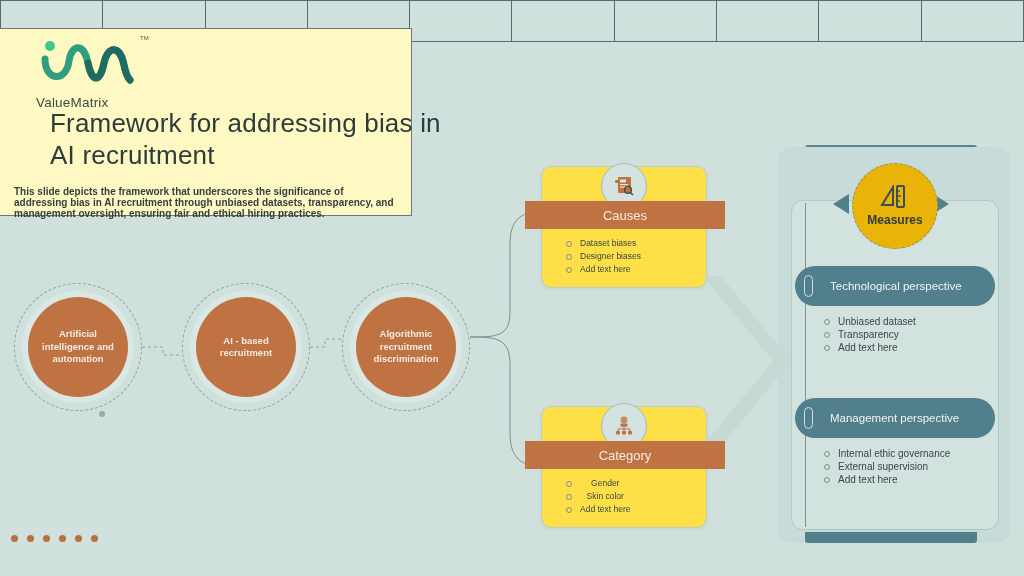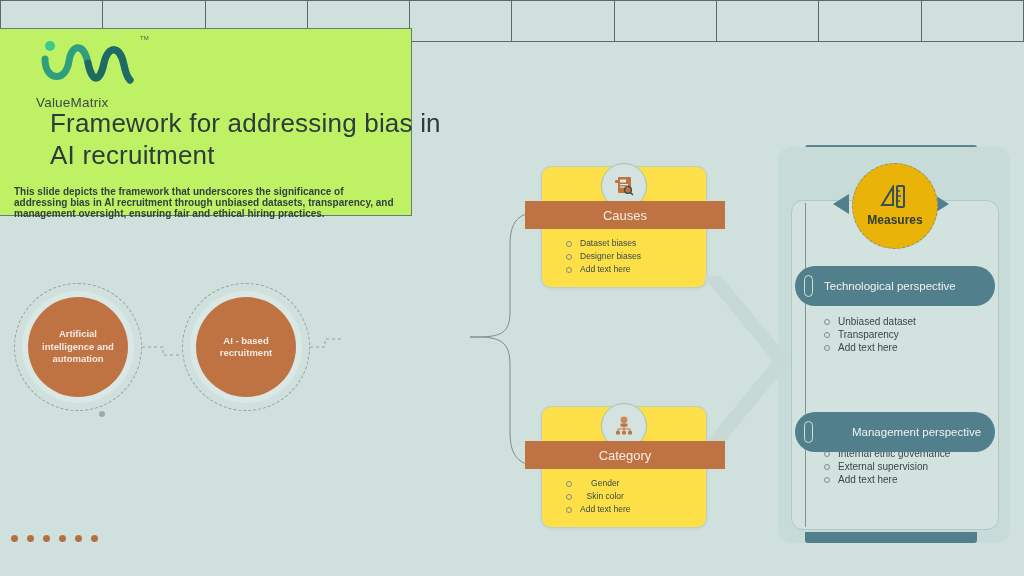--- a/index.html
+++ b/index.html
@@ -30,21 +30,21 @@
     height: 100%;
     border-right: 1px solid #5a6a6a;
     background: #cfe0dd;
   }
   #table-grid .cell:first-child { border-left: 1px solid #5a6a6a; }
 
   
   #header-panel {
     position: absolute; left: 0; top: 28px;
     width: 412px; height: 188px;
-    background: #bef264;
+    background: #fef9c3;
     border: 1px solid #6a7a7a;
     border-left: none;
     z-index: 5;
   }
   #logo-wrap {
     position: absolute; left: 36px; top: 4px;
     width: 110px; height: 62px;
   }
   #logo-wrap svg { display: block; }
   #logo-tm {
@@ -216,29 +216,29 @@
 
   .persp-pill {
     position: absolute; left: 795px;
     width: 200px; height: 40px;
     background: #527f8c;
     border-radius: 20px;
     display: flex; align-items: center;
     z-index: 4;
   }
   #pill-tech { top: 266px; }
-  #pill-mgmt { top: 412px; gap: 28px; }
+  #pill-mgmt { top: 398px; }
   .pill-clip {
     width: 9px; height: 22px;
     border: 1.5px solid #cfe0dd;
     border-radius: 5px;
     margin-left: 9px; flex: 0 0 auto;
   }
   .pill-label {
-    margin-left: 11px;
+    margin-left: 17px;
     color: #eef4f3; font-size: 11.5px;
     line-height: 14px;
   }
   .persp-list {
     position: absolute; left: 822px;
     list-style: none;
   }
   #list-tech { top: 315px; }
   #list-mgmt { top: 447px; }
   .persp-list li {
@@ -314,20 +314,25 @@
 
   <div class="flow-node" id="node-1">
     <div class="dash-ring"></div>
     <div class="halo"></div>
     <div class="circle">Artificial intelligence and automation</div>
   </div>
   <div class="flow-node" id="node-2">
     <div class="dash-ring"></div>
     <div class="halo"></div>
     <div class="circle">AI - based recruitment</div>
+  </div>
+  <div class="flow-node" id="node-3">
+    <div class="dash-ring"></div>
+    <div class="halo"></div>
+    <div class="circle">Algorithmic recruitment discrimination</div>
   </div>
   <div id="node-dot"></div>
 
   <div class="mid-card" id="card-causes">
     <div class="card-icon-circle">
       <svg width="22" height="22" viewBox="0 0 22 22">
         <rect x="5" y="2" width="13" height="16" rx="1" fill="#bf7242"></rect>
         <rect x="7" y="4.5" width="6" height="3" fill="#dfe9e6"></rect>
         <rect x="7" y="9" width="8" height="1.2" fill="#dfe9e6"></rect>
         <rect x="7" y="11.5" width="8" height="1.2" fill="#dfe9e6"></rect>

